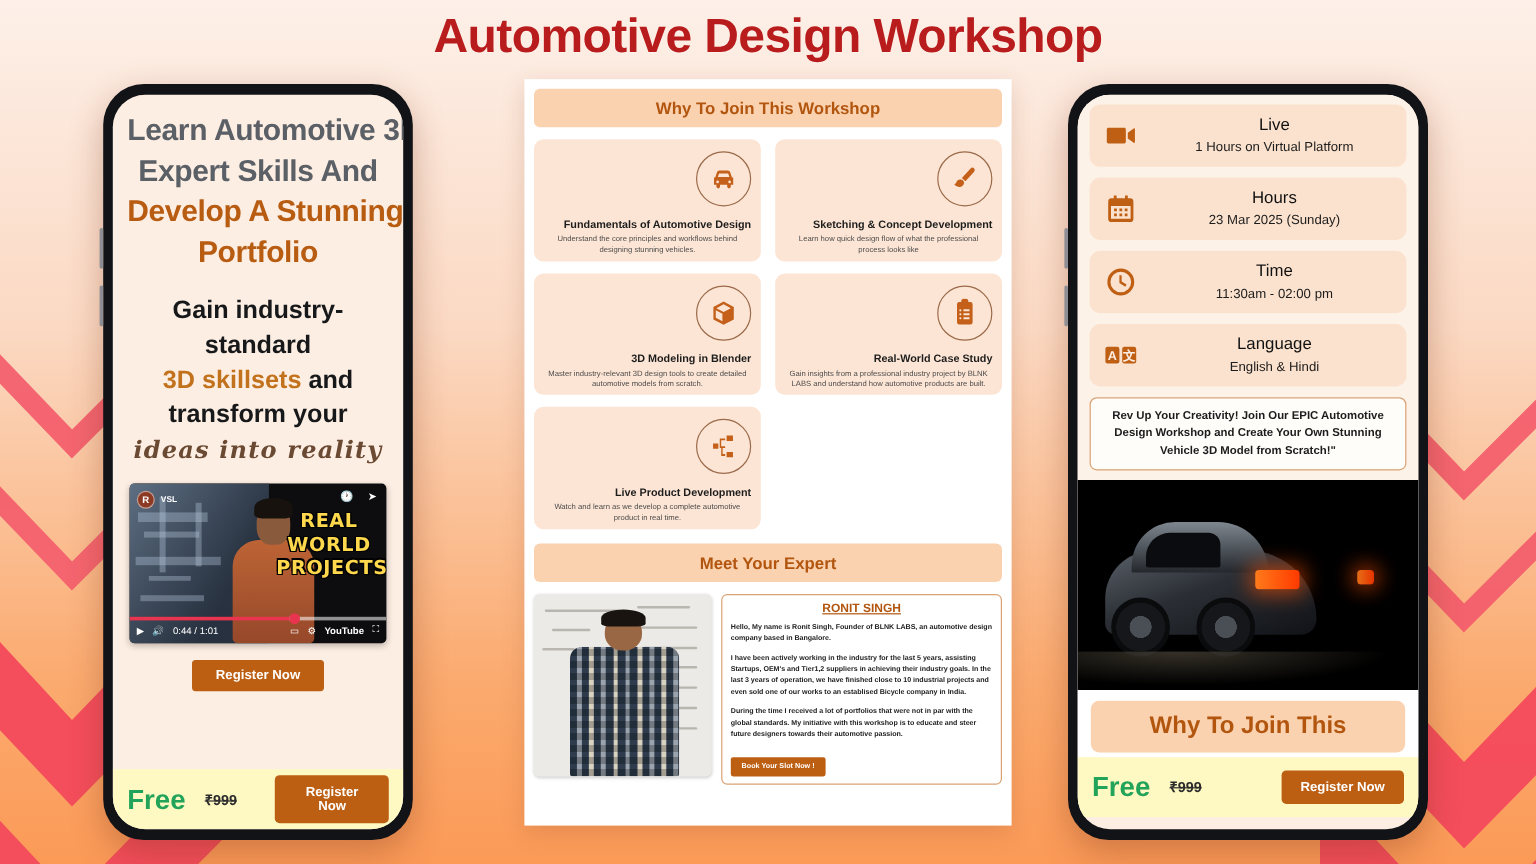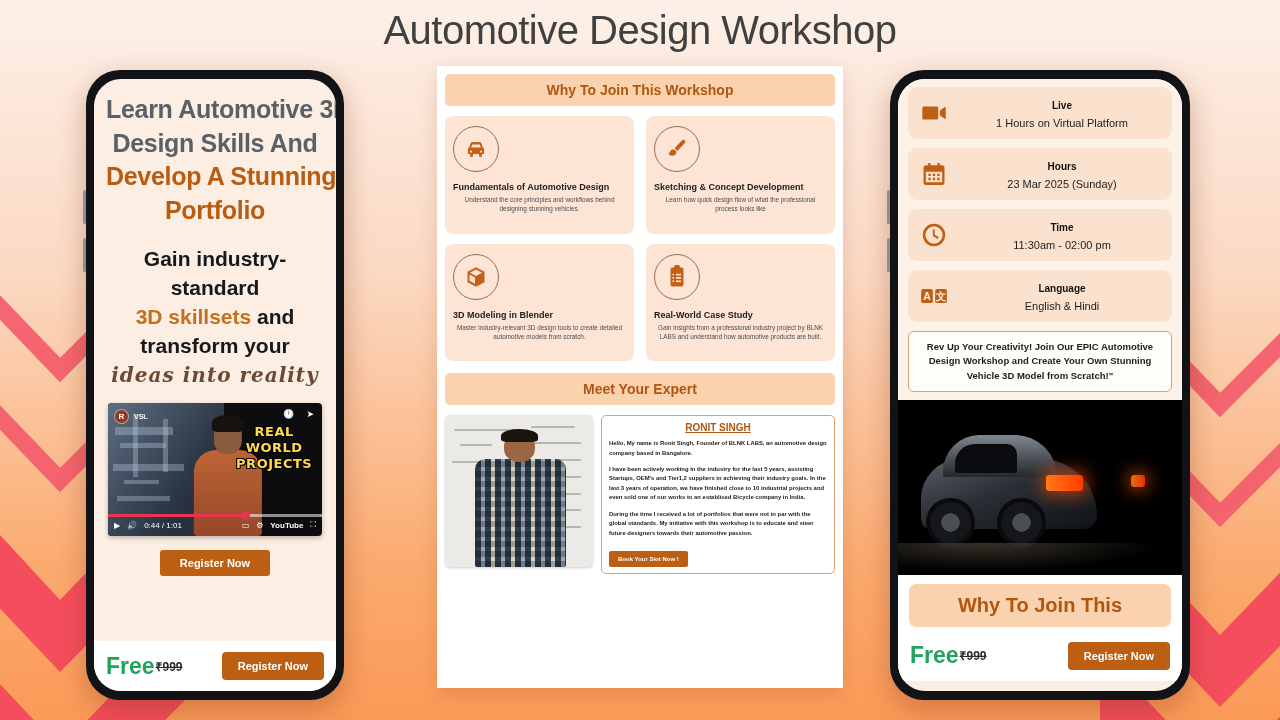--- a/index.html
+++ b/index.html
@@ -10,22 +10,22 @@
     background: linear-gradient(180deg, #fdf0e8 0%, #fbd9c3 38%, #fbab70 78%, #fb9a57 100%);
   }
 
   
   #bg-deco { position: absolute; inset: 0; overflow: hidden; z-index: 0; }
 
   
   .page-title {
     position: absolute; top: 8px; left: 0; width: 100%;
     text-align: center;
-    font-size: 40px; font-weight: 400; letter-spacing: -0.5px;
-    color: #404040;
+    font-size: 40px; font-weight: 700; letter-spacing: -0.5px;
+    color: #b91c1c;
     z-index: 6;
     text-shadow: 0 1px 0 rgba(255,255,255,.35);
   }
 
   
   .phone {
     position: absolute; z-index: 5;
     background: #111317;
     border-radius: 34px;
     padding: 9px 8px;
@@ -94,21 +94,21 @@
     background: #8a5a3c; border-radius: 46% 46% 40% 40%; }
   .v-hair { position: absolute; left: 27%; top: -3%; width: 46%; height: 14%;
     background: #17120e; border-radius: 50% 50% 20% 20%; }
   .v-torso { position: absolute; left: 2%; top: 27%; width: 96%; height: 73%;
     background: linear-gradient(#bd6435, #96482a); border-radius: 22px 22px 4px 4px; }
   .v-title {
     position: absolute; right: 4px; top: 16%;
     width: 41%; text-align: center;
     font-family: "DejaVu Sans", sans-serif;
     font-weight: 900; color: #ffd84d; line-height: 1.22;
-    font-size: 13px; letter-spacing: .5px;
+    font-size: 16px; letter-spacing: .5px;
     text-shadow: 1px 1px 0 #000, -1px 1px 0 #000, 1px -1px 0 #000, -1px -1px 0 #000;
   }
   .v-badge {
     position: absolute; left: 6px; top: 6px; display: flex; align-items: center; gap: 5px;
     color: #fff; font-size: 7px; font-weight: 700;
   }
   .v-badge .av {
     width: 15px; height: 15px; border-radius: 50%; background: #8c3a24;
     color: #fff; font-size: 8px; display: flex; align-items: center; justify-content: center;
     border: 1px solid rgba(255,255,255,.5);
@@ -125,22 +125,22 @@
   }
   .v-ctrl .spacer { flex: 1; }
   .v-ctrl .yt { font-weight: 700; font-size: 8px; }
 
   .reg-inline {
     margin: 14px auto 0; background: #bd5f13; color: #fff;
     font-size: 11px; font-weight: 700; padding: 7px 20px; border-radius: 3px;
     border: none; cursor: pointer;
   }
   .phone-bottombar {
-    background: #ffffff; height: 50px; display: flex; align-items: center;
-    padding: 0 12px; gap: 1px;
+    background: #fef9c3; height: 50px; display: flex; align-items: center;
+    padding: 0 12px; gap: 16px;
   }
   .pb-free { color: #22a35a; font-size: 23px; font-weight: 800; }
   .pb-strike { color: #2b2b2b; font-size: 12px; font-weight: 700; text-decoration: line-through; }
   .pb-spacer { flex: 1; }
   .pb-btn {
     background: #bd5f13; color: #fff; font-size: 11px; font-weight: 700;
     padding: 8px 16px; border-radius: 4px; border: none; cursor: pointer;
   }
 
   
@@ -150,22 +150,22 @@
     box-shadow: 0 6px 18px rgba(130,60,25,.18);
     padding: 8px 8px 0;
   }
   .section-band {
     background: #fbd2b0; border-radius: 5px; text-align: center;
     color: #b2560f; font-weight: 800; font-size: 14px; padding: 8px 0;
     margin-bottom: 10px;
   }
   .card-grid { display: grid; grid-template-columns: 1fr 1fr; gap: 10px 12px; }
   .bcard {
-    background: #fce5d4; border-radius: 8px; padding: 10px 8px 20px;
-    display: flex; flex-direction: column; align-items: flex-start;
+    background: #fce5d4; border-radius: 8px; padding: 10px 8px 4px;
+    display: flex; flex-direction: column; align-items: flex-end;
     min-height: 95px;
   }
   .bcard .ring {
     width: 46px; height: 46px; border-radius: 50%;
     border: 1px solid #9a6a4a; display: flex; align-items: center; justify-content: center;
     margin-bottom: 10px;
   }
   .bcard .ring svg { width: 24px; height: 24px; fill: #c4601a; }
   .bcard .ttl { font-size: 9px; font-weight: 800; color: #1d1d1d; text-align: center; margin-bottom: 3px; }
   .bcard .dsc { font-size: 6.4px; color: #4c4c4c; text-align: center; line-height: 1.45; }
@@ -204,21 +204,21 @@
 
   
   .rp-top { padding: 8px 10px 0; background: #fdf2e8; }
   .info-card {
     background: #fbe2ce; border-radius: 9px; padding: 8px 10px;
     display: flex; align-items: center; gap: 12px; margin-bottom: 9px;
   }
   .info-card .ic { width: 32px; flex: none; display: flex; align-items: center; justify-content: center; }
   .info-card .ic svg { width: 28px; height: 28px; fill: #bf5f13; }
   .info-card .txt { flex: 1; text-align: center; }
-  .info-card .lbl { font-size: 10px; font-weight: 700; color: #111; }
+  .info-card .lbl { font-size: 14px; font-weight: 400; color: #111; }
   .info-card .val { font-size: 11px; color: #1c1c1c; margin-top: 2px; }
 
   .tagline-box {
     border: 1px solid #d9a273; border-radius: 6px; background: #fffdfa;
     padding: 8px 9px; margin: 2px 0 8px;
     font-size: 9.5px; font-weight: 700; color: #1c1c1c; text-align: center; line-height: 1.5;
   }
   .car-img {
     height: 175px; background: #000; position: relative; overflow: hidden;
   }
@@ -275,21 +275,21 @@
     </g>
   </svg>
 </div>
 
 <div class="page-title">Automotive Design Workshop</div>
 
 <div class="phone" id="phone-left">
   <div class="phone-screen">
     <div class="lp-body">
       <div class="lp-h1">Learn Automotive 3D</div>
-      <div class="lp-h1">Design Skills And</div>
+      <div class="lp-h1">Expert Skills And</div>
       <div class="lp-h1 accent">Develop A Stunning</div>
       <div class="lp-h1 accent">Portfolio</div>
 
       <div class="lp-sub">
         <span>Gain industry-standard</span><br>
         <span class="hl">3D skillsets</span><span> and</span><br>
         <span>transform your</span>
       </div>
       <div class="lp-script">ideas  into  reality</div>
 
@@ -388,20 +388,29 @@
     <div class="bcard">
       <span class="ring">
         <svg viewBox="0 0 24 24">
             <path d="M9 2.6a1.4 1.4 0 116 0h1.6A1.9 1.9 0 0118.5 4.5v15A1.9 1.9 0 0116.6 21.4H7.4A1.9 1.9 0 015.5 19.5v-15A1.9 1.9 0 017.4 2.6H9zm-.7 6.1a.9.9 0 100 1.8.9.9 0 000-1.8zm2.6.1v1.6h5V8.8h-5zM8.3 12a.9.9 0 100 1.8.9.9 0 000-1.8zm2.6.1v1.6h5v-1.6h-5zM8.3 15.3a.9.9 0 100 1.8.9.9 0 000-1.8zm2.6.1V17h5v-1.6h-5z"></path>
           </svg>
       </span>
       <div class="ttl">Real-World Case Study</div>
       <div class="dsc">Gain insights from a professional industry project by BLNK LABS and understand how automotive products are built.</div>
     </div>
 
+    <div class="bcard">
+      <span class="ring">
+        <svg viewBox="0 0 24 24">
+            <path d="M14.5 3h5.3v4.4h-5.3V3zm0 13.6h5.3V21h-5.3v-4.4zM3.2 9.6h4.4V14H3.2V9.6zm5.6 2.2h4.5v1.5H8.8v-1.5zm0-6.4h4.5v1.5H10v5.2H8.8V5.4zm1.2 7.8h1.2v5.2h2.1v1.5H10v-6.7z"></path>
+          </svg>
+      </span>
+      <div class="ttl">Live Product Development</div>
+      <div class="dsc">Watch and learn as we develop a complete automotive product in real time.</div>
+    </div>
 
 
   </div>
 
   <div class="section-band" style="margin-top:12px">Meet Your Expert</div>
 
   <div class="expert-row">
     <div class="expert-photo">
       <div class="wb">
         <i style="left:6%;top:9%;width:42%"></i>

